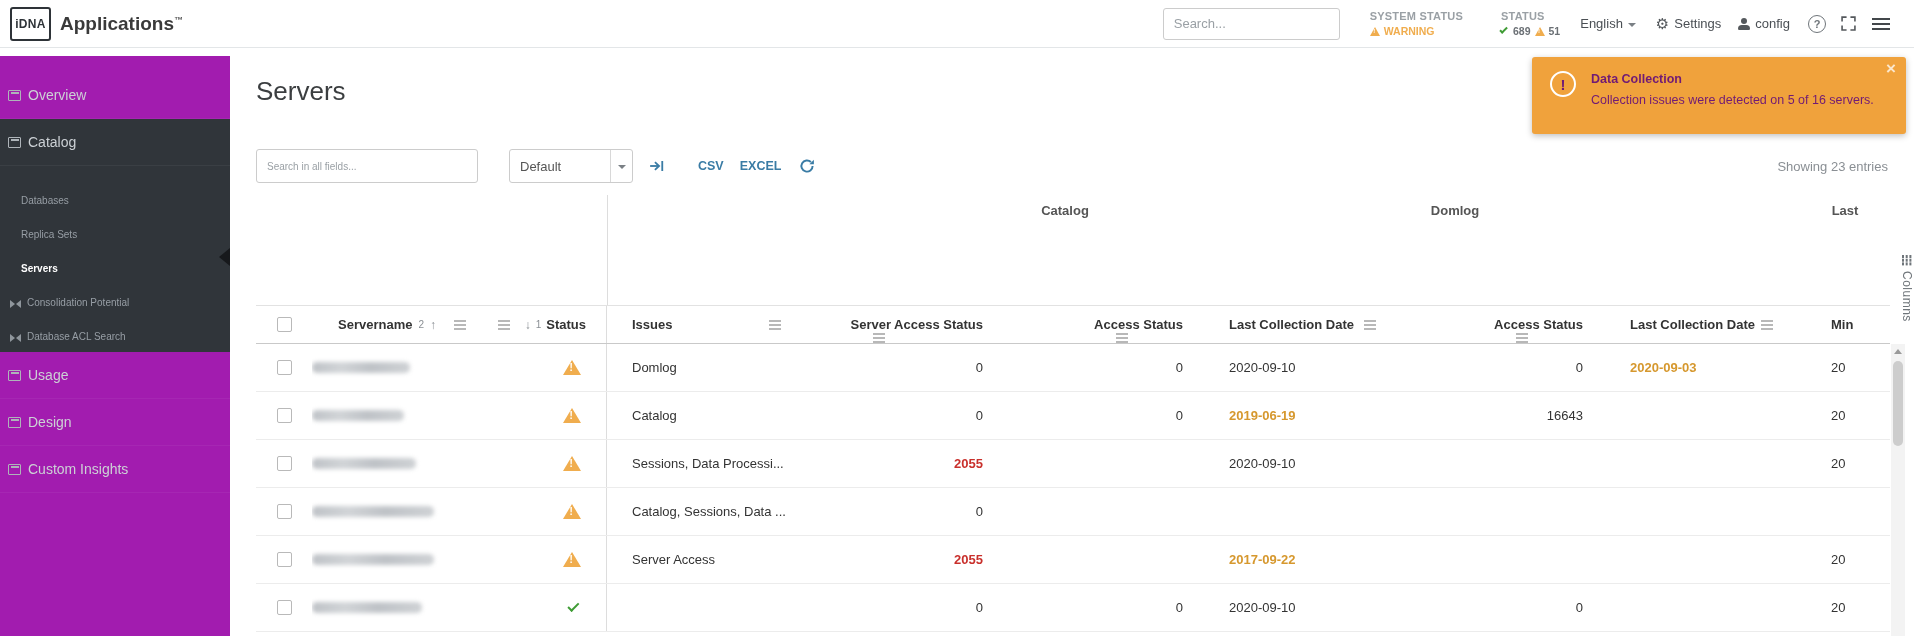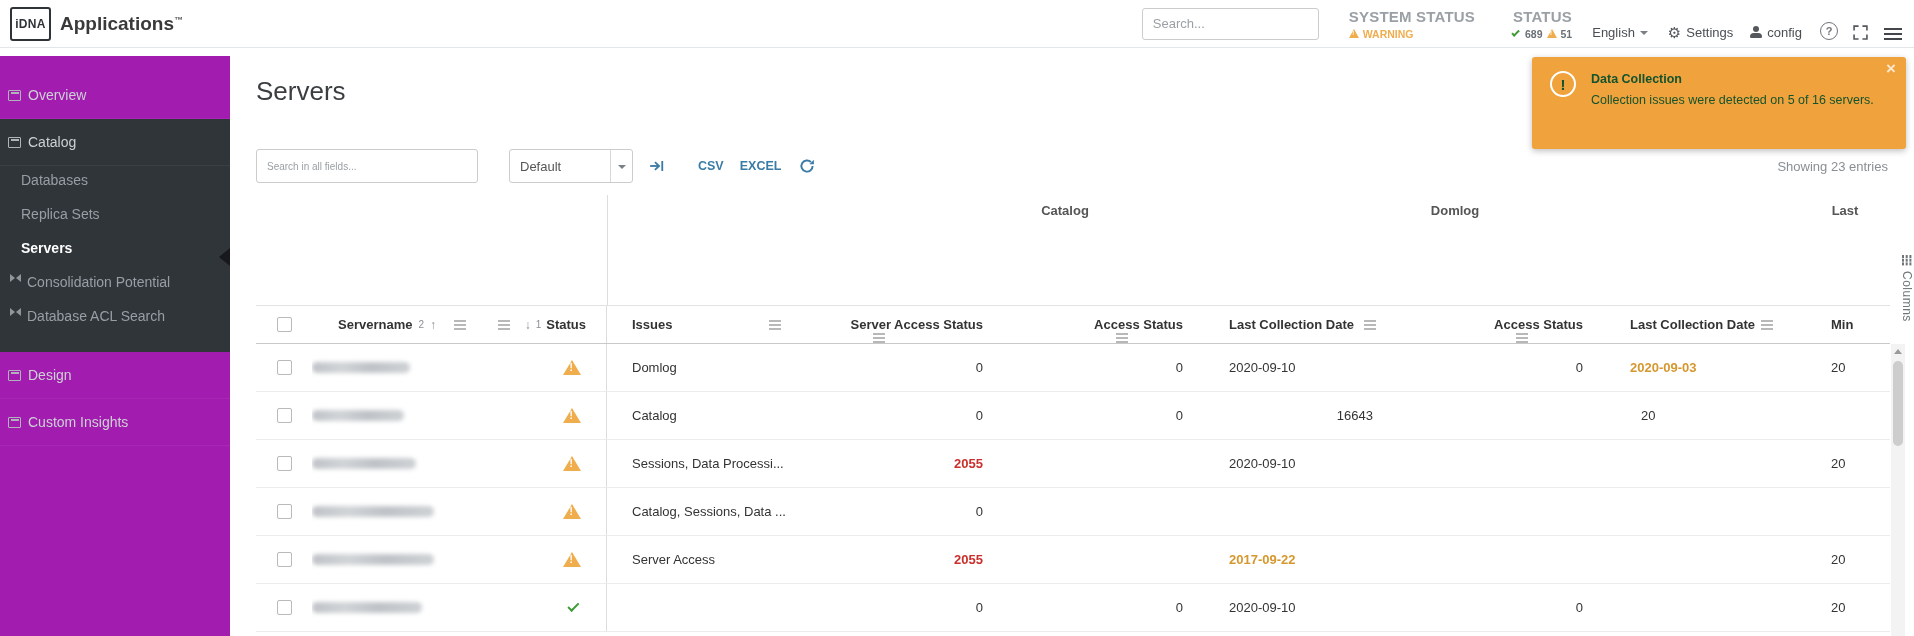--- a/index.html
+++ b/index.html
@@ -8,26 +8,26 @@
   }
   *{margin:0;padding:0;box-sizing:border-box}
   html,body{width:1914px;height:636px;overflow:hidden}
   body{position:relative;font-family:"Liberation Sans","DejaVu Sans",sans-serif;background:#fff;color:#333}
 
   
   .topbar{position:absolute;top:0;left:0;right:0;height:48px;background:#fff;border-bottom:1px solid #e3e6e8;display:flex;align-items:center;z-index:30;padding-left:10px}
   .logo-box{width:41px;height:34px;border:2px solid #2e3338;border-radius:3px;display:flex;align-items:center;justify-content:center;font-size:12px;font-weight:700;color:#2e3338;letter-spacing:.3px}
   .brand-text{margin-left:9px;font-size:19px;font-weight:700;color:#3a3a3a}
   .brand-text sup{font-size:9px;color:#555;vertical-align:super}
-  .tb-right{margin-left:auto;display:flex;align-items:flex-end;padding-right:12px}
+  .tb-right{margin-left:auto;display:flex;align-items:center;padding-right:24px}
   .tb-search{width:177px;height:32px;border:1px solid #ccc;border-radius:3px;padding:0 10px;font-size:13px;color:#555;outline:none;font-family:inherit;margin-right:30px}
   .tb-search::placeholder{color:#9aa0a5}
   .status-block{display:flex;flex-direction:column;gap:3px;margin-right:38px}
   .status-block.second{margin-right:20px}
-  .status-lbl{font-size:15px;color:#9aa0a5;letter-spacing:.2px;font-weight:700}
+  .status-lbl{font-size:11px;color:#9aa0a5;letter-spacing:.2px;font-weight:700}
   .status-val{display:flex;align-items:center;gap:4px;font-size:10.5px;font-weight:700;color:#6b7075}
   .status-val .warn-text{color:var(--warning)}
   .mini-warn{width:0;height:0;border-left:5px solid transparent;border-right:5px solid transparent;border-bottom:9px solid var(--warning);position:relative;display:inline-block}
   .mini-warn::after{content:"!";position:absolute;left:-1.5px;top:1px;font-size:6px;color:#fff;font-weight:700}
   .mini-check{display:inline-block;width:8px;height:4px;border-left:2px solid var(--ok);border-bottom:2px solid var(--ok);transform:rotate(-45deg) translateY(-2px)}
   .tb-item{display:flex;align-items:center;gap:5px;font-size:13px;color:#4a4f54;cursor:pointer}
   .lang{margin-right:20px}
   .settings{margin-right:16px}
   .user{margin-right:18px}
   .caret-down{width:0;height:0;border-left:4px solid transparent;border-right:4px solid transparent;border-top:4px solid #7a8085;margin-top:2px}
@@ -39,21 +39,21 @@
   .help-icon::after{content:"?"}
   .expand-icon{margin-right:16px;display:flex;cursor:pointer}
   .burger{width:18px;height:12px;border-top:2px solid #43474b;border-bottom:2px solid #43474b;position:relative;cursor:pointer}
   .burger::after{content:"";position:absolute;left:0;right:0;top:3px;height:2px;background:#43474b}
 
   
   .sidebar{position:absolute;top:56px;left:0;bottom:0;width:230px;background:#a21caf;z-index:20;padding-top:16px}
   .nav-top{height:47px;display:flex;align-items:center;padding-left:8px;gap:7px;color:#ccd1d5;font-size:14px;cursor:pointer;border-bottom:1px solid rgba(255,255,255,.05)}
   .catalog-group{background:#30353a}
   .nav-sub-list{padding:6px 0 10px}
-  .nav-sub{height:34px;display:flex;align-items:flex-start;padding-left:21px;color:#979ea5;font-size:14px;cursor:pointer;position:relative}
+  .nav-sub{height:34px;display:flex;align-items:flex-end;padding-left:21px;color:#979ea5;font-size:10px;cursor:pointer;position:relative}
   .nav-sub.icon-item{padding-left:10px;gap:6px}
   .nav-sub.active{color:#fff;font-weight:700}
   .nav-sub.active::after{content:"";position:absolute;right:0;top:50%;transform:translateY(-50%);width:0;height:0;border-top:9px solid transparent;border-bottom:9px solid transparent;border-right:11px solid #17191c}
   .win-icon{width:13px;height:11px;border:1.5px solid #aeb4b9;border-radius:1px;position:relative;flex:none}
   .win-icon::after{content:"";position:absolute;top:1.5px;left:1.5px;right:1.5px;height:1.5px;background:#aeb4b9}
   .merge-icon{display:flex;align-items:center;gap:1px;flex:none}
   .merge-icon::before{content:"";width:0;height:0;border-top:4px solid transparent;border-bottom:4px solid transparent;border-left:5.5px solid #8f969c}
   .merge-icon::after{content:"";width:0;height:0;border-top:4px solid transparent;border-bottom:4px solid transparent;border-right:5.5px solid #8f969c}
 
   
@@ -118,21 +118,21 @@
   .vscroll{position:absolute;right:9px;top:288px;bottom:0;width:14px;background:#f3f3f3;z-index:5}
   .vs-up{height:15px;display:flex;align-items:center;justify-content:center;cursor:pointer}
   .vs-up::after{content:"";width:0;height:0;border-left:4px solid transparent;border-right:4px solid transparent;border-bottom:5px solid #9a9a9a}
   .vs-thumb{position:absolute;top:17px;left:2px;width:10px;height:85px;background:#cdcdcd;border-radius:5px;cursor:pointer}
   .columns-strip{position:absolute;right:1px;top:199px;width:13px;display:flex;flex-direction:column;align-items:center;gap:6px;color:#6f757a;cursor:pointer;z-index:6}
   .grid-icon-box{width:10px;height:10px;position:relative}
   .grid-icon-box::before{content:"";position:absolute;top:0;left:0;width:2.5px;height:2.5px;background:#6f757a;box-shadow:3.7px 0 #6f757a,7.4px 0 #6f757a,0 3.7px #6f757a,3.7px 3.7px #6f757a,7.4px 3.7px #6f757a,0 7.4px #6f757a,3.7px 7.4px #6f757a,7.4px 7.4px #6f757a}
   .columns-label{writing-mode:vertical-rl;font-size:12px;letter-spacing:.5px}
 
   
-  .toast{position:absolute;top:57px;right:8px;width:374px;height:92px;background:var(--toast);border-radius:3px;box-shadow:0 2px 6px rgba(0,0,0,.25);z-index:40;color:#14532d}
+  .toast{position:absolute;top:57px;right:8px;width:374px;height:77px;background:var(--toast);border-radius:3px;box-shadow:0 2px 6px rgba(0,0,0,.25);z-index:40;color:#701a75}
   .toast-icon{position:absolute;left:18px;top:14px;width:26px;height:26px;border:2px solid #fff;border-radius:50%;display:flex;align-items:center;justify-content:center;font-size:15px;font-weight:700}
   .toast-icon::after{content:"!"}
   .toast-title{position:absolute;left:59px;top:15px;font-size:12.5px;font-weight:700}
   .toast-msg{position:absolute;left:59px;top:36px;font-size:12.5px}
   .toast-close{position:absolute;right:10px;top:2px;font-size:17px;font-weight:700;color:rgba(255,255,255,.75);cursor:pointer}
   .toast-close::after{content:"×"}
 
   svg{display:block}
 </style>
 </head>
@@ -208,20 +208,24 @@
           <span>Consolidation Potential</span>
         </div>
       <div class="nav-sub icon-item">
           <span class="merge-icon"></span>
           <span>Database ACL Search</span>
         </div>
     </div>
   </div>
   <div class="nav-top">
       <span class="win-icon"></span>
+      <span>Usage</span>
+    </div>
+  <div class="nav-top">
+      <span class="win-icon"></span>
       <span>Design</span>
     </div>
   <div class="nav-top">
       <span class="win-icon"></span>
       <span>Custom Insights</span>
     </div>
 </nav>
 
 <main class="main">
   <h1 class="page-title">Servers</h1>
@@ -333,20 +337,21 @@
         </div>
       <div class="cell col2">
           <span class="smudge" style="width:92px"></span>
         </div>
       <div class="cell col3">
           <span class="st-icon" data-status="warning"></span>
         </div>
       <div class="cell col4">Catalog</div>
       <div class="cell col5">0</div>
       <div class="cell col6">0</div>
+      <div class="cell col7 em-amber">2019-06-19</div>
       <div class="cell col8">16643</div>
       <div class="cell col9"></div>
       <div class="cell col10">20</div>
     </div>
 
     <div class="grid-row row">
       <div class="cell col1">
           <span class="checkbox"></span>
         </div>
       <div class="cell col2">

